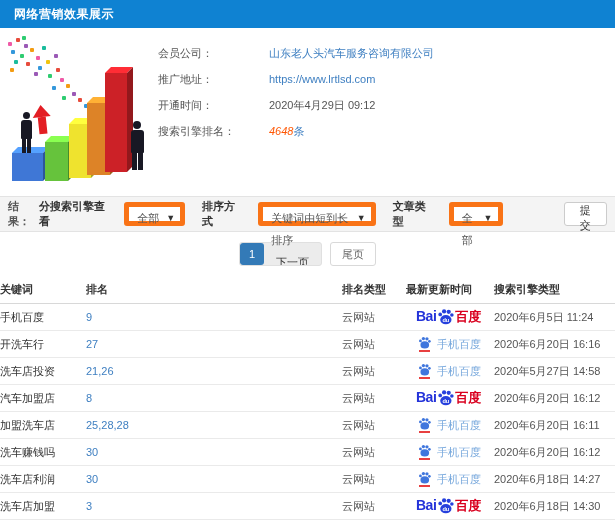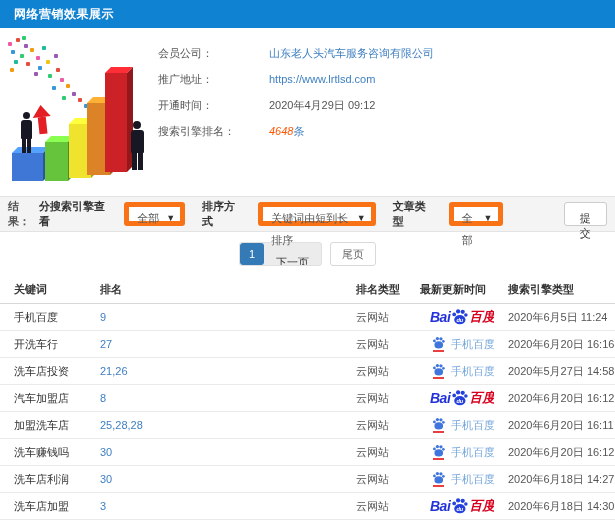--- a/index.html
+++ b/index.html
@@ -59,42 +59,42 @@
   
   .filter-bar { height:36px; background:#f4f4f4; border-top:1px solid #e3e3e3; border-bottom:1px solid #e3e3e3;
                 display:flex; align-items:center; padding:0 8px; }
   .result-label { color:#555; font-weight:bold; }
   .filter-right { margin-left:auto; display:flex; align-items:center; gap:17px; }
   .filter-label { font-weight:bold; color:#333; }
   .select-box { position:relative; background:#fff; border:5px solid #f97316; border-radius:3px; height:24px;
                 line-height:22px; padding:0 18px 0 8px; color:#555; cursor:pointer; }
   .select-box .caret { position:absolute; right:5px; top:0; color:#333; font-size:9px; line-height:22px; }
   .sel-engine { width:64px; } .sel-sort { width:128px; } .sel-article { width:56px; }
-  .submit-btn { height:24px; padding:8px 11px; background:#fff; border:1px solid #ccc; border-radius:3px;
+  .submit-btn { height:24px; padding:0 11px; background:#fff; border:1px solid #ccc; border-radius:3px;
                 color:#333; cursor:pointer; font-size:11px;margin-left:44px; }
 
   
   .pager-row { height:44px; display:flex; justify-content:center; align-items:center; }
   .pgroup { display:flex; background:#ececec; border:1px solid #e0e0e0; border-radius:3px; overflow:hidden; }
   .page-current { min-width:24px; height:22px; line-height:22px; text-align:center; background:#337ab7;
                   color:#fff; border-radius:3px; cursor:pointer; }
   .page-next { height:22px; line-height:22px; padding:8px 12px; color:#333; cursor:pointer; }
   .page-last { height:24px; line-height:22px; padding:0 11px; margin-left:8px; background:#fff;
                border:1px solid #d9d9d9; border-radius:3px; color:#666; cursor:pointer; }
 
   
   .rtable { width:615px; }
   .thead, .trow { display:grid; grid-template-columns:86px 256px 64px 88px 121px; align-items:center; }
   .thead { height:28px; border-bottom:1px solid #d8d8d8; font-weight:bold; color:#333; }
   .trow { height:27px; border-bottom:1px solid #eaeaea; }
-  .cell { padding-left:14px; overflow:hidden; white-space:nowrap; }
+  .cell { padding-left:0; overflow:hidden; white-space:nowrap; }
   .muted { color:#555; }
   .rank-link { color:#3e7fc1; cursor:pointer; }
 
-  .blogo { display:inline-flex; align-items:center; margin-left:10px;font-style:italic; }
+  .blogo { display:inline-flex; margin-left:10px; }
   .blogo .bai { color:#2433d9; font-size:14px; font-weight:bold; letter-spacing:-.5px; }
   .blogo svg { margin:0 1px 2px 1px; }
   .blogo .bdu { color:#d9001f; font-size:13px; font-weight:bold; }
   .mlogo { display:inline-flex; align-items:center; margin-left:12px; }
   .pawwrap { display:inline-flex; flex-direction:column; align-items:center; }
   .redbar { display:block; width:11px; height:2px; background:#e84040; margin-top:1px; }
   .mtext { color:#76a7dc; margin-left:6px; font-size:11px; }
 </style>
 </head>
 <body>

